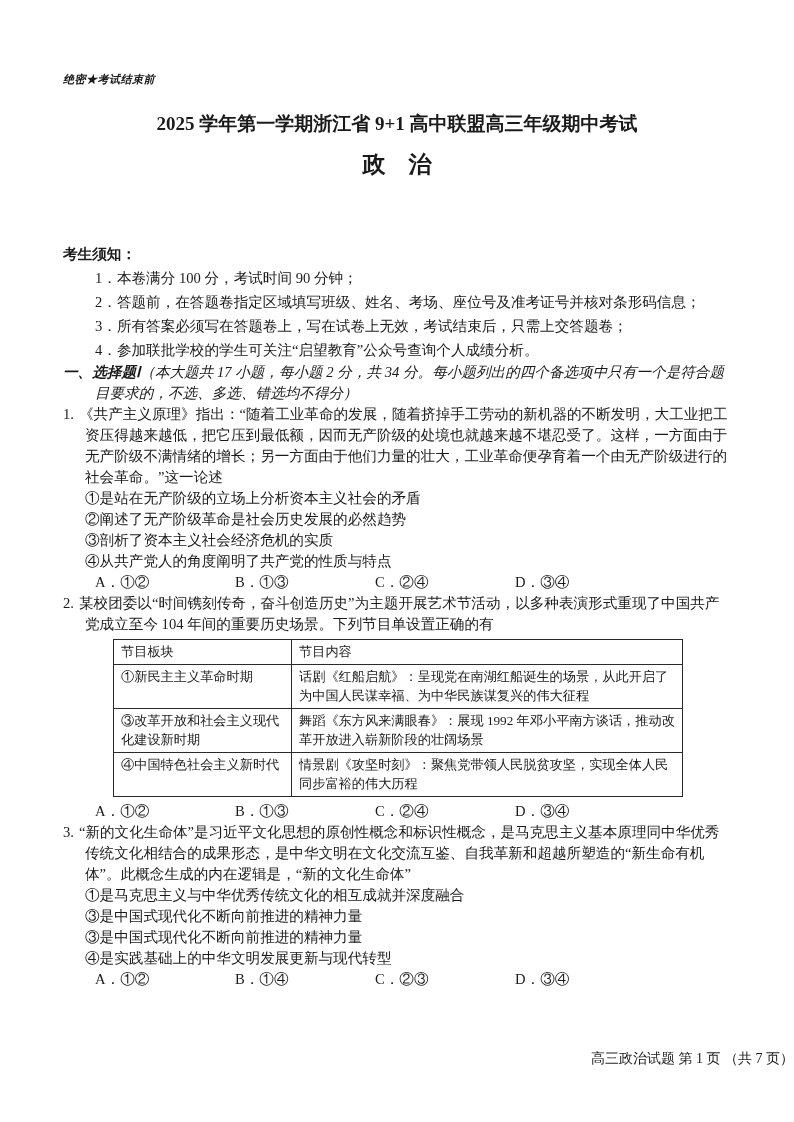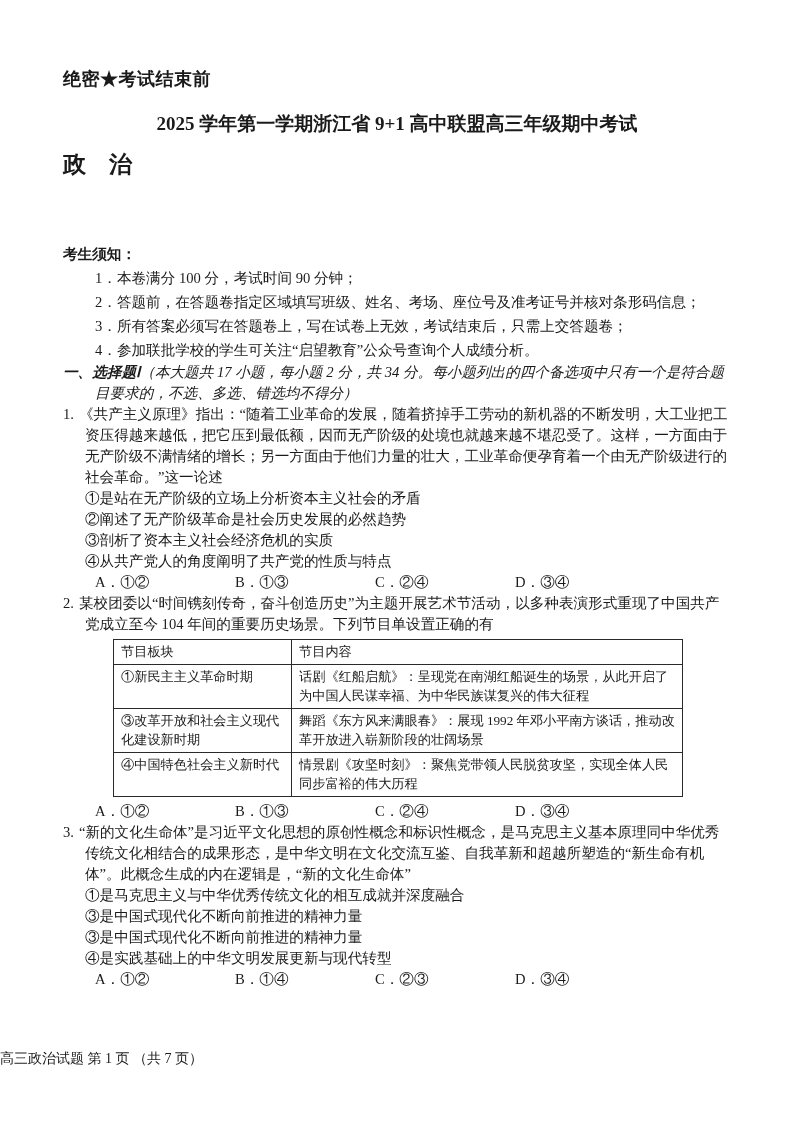--- a/index.html
+++ b/index.html
@@ -11,33 +11,35 @@
     color: #1a1a1a;
     overflow: hidden;
   }
   .page {
     position: absolute; inset: 0;
     padding: 70px 63px 0 63px;
     background: #ffffff;
   }
   .secret {
     font-weight: bold;
-    font-size: 18px;
+    font-size: 11px;
     line-height: 18px;
     letter-spacing: 0.5px;
+    font-style: italic;
   }
   .title {
     margin-top: 24px;
     text-align: center;
     font-weight: bold;
     font-size: 19px;
     line-height: 24px;
   }
   .subject {
     margin-top: 14px;
+    text-align: center;
     font-weight: bold;
     font-size: 23px;
     line-height: 30px;
   }
   .notice-head {
     margin-top: 62px;
     font-weight: bold;
     font-size: 14.6px;
     line-height: 24px;
   }
@@ -79,21 +81,21 @@
     border: 1.5px solid #2a2a2a;
     font-size: 13.2px;
     line-height: 19.5px;
     padding: 2px 7px;
     vertical-align: top;
   }
   table.qtable td.c1 { width: 178px; }
   .footer {
     position: absolute;
     bottom: 54px; left: 0; right: 0;
-    text-align: left;
+    text-align: right;
     font-size: 14px;
     line-height: 18px;
   }
 </style>
 </head>
 <body>
 
 <div class="page">
 
   <div class="secret">绝密★考试结束前</div>

